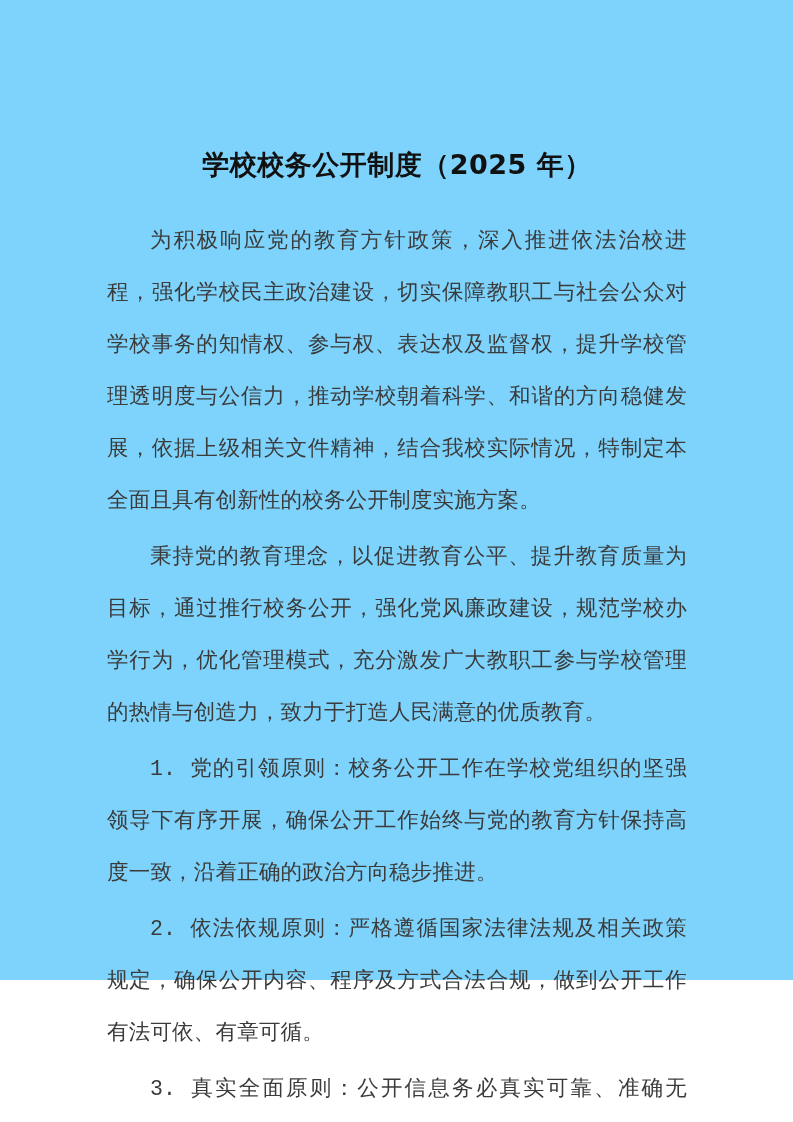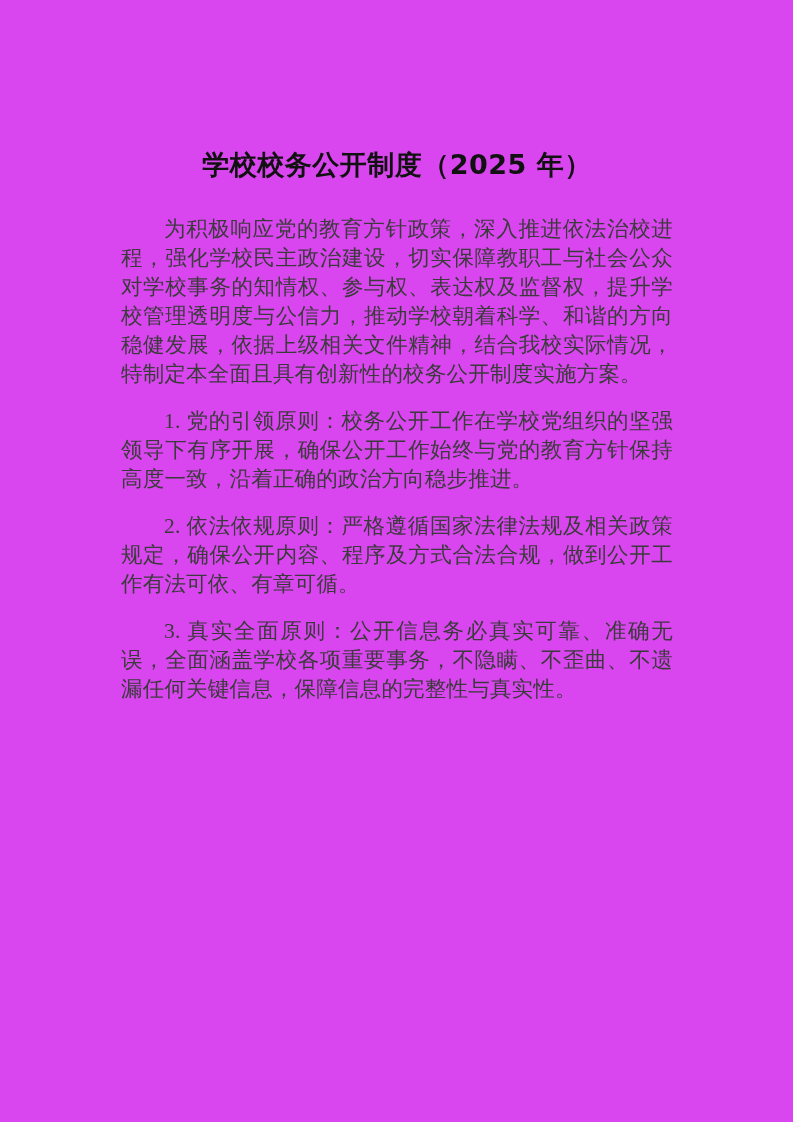--- a/index.html
+++ b/index.html
@@ -14,22 +14,22 @@
     overflow: hidden;
     font-family: "DejaVu Serif", "Liberation Serif", serif;
     -webkit-font-smoothing: antialiased;
   }
 
   .page {
     position: absolute;
     left: 0;
     top: 0;
     width: 793px;
-    height: 1122px;
-    background: #d946ef;
+    height: 980px;
+    background: #7dd3fc;
     box-sizing: border-box;
   }
 
   .content {
     position: absolute;
     left: 103px;
     top: 0;
     width: 588px;
   }
 
@@ -41,30 +41,30 @@
     font-weight: bold;
     color: #111111;
     letter-spacing: 0.5px;
     line-height: 40px;
     padding-top: 145px;
     font-family: "DejaVu Sans", "Liberation Sans", sans-serif;
     white-space: nowrap;
   }
 
   .para {
-    margin: 18px;
+    margin: 4px;
     padding: 0;
     font-size: 21.5px;
-    line-height: 29px;
+    line-height: 52px;
     color: #3b3b3b;
     text-align: justify;
     text-justify: inter-ideograph;
     text-indent: 43px;
     letter-spacing: 0.2px;
-    font-family: Liberation Serif, serif;
+    font-family: Liberation Mono, monospace;
   }
 
   .para.first-body {
     margin-top: 30px;
   }
 
   .heading {
     margin: 0;
     padding: 0;
     font-size: 21.5px;
@@ -80,20 +80,21 @@
 <body>
 
 <div class="page">
   <div class="content">
 
     <h1 class="doc-title">学校校务公开制度（2025 年）</h1>
 
     <p class="para first-body">为积极响应党的教育方针政策，深入推进依法治校进程，强化学校民主政治建设，切实保障教职工与社会公众对学校事务的知情权、参与权、表达权及监督权，提升学校管理透明度与公信力，推动学校朝着科学、和谐的方向稳健发展，依据上级相关文件精神，结合我校实际情况，特制定本全面且具有创新性的校务公开制度实施方案。</p>
 
 
+    <p class="para">秉持党的教育理念，以促进教育公平、提升教育质量为目标，通过推行校务公开，强化党风廉政建设，规范学校办学行为，优化管理模式，充分激发广大教职工参与学校管理的热情与创造力，致力于打造人民满意的优质教育。</p>
 
 
     <p class="para">1. 党的引领原则：校务公开工作在学校党组织的坚强领导下有序开展，确保公开工作始终与党的教育方针保持高度一致，沿着正确的政治方向稳步推进。</p>
 
     <p class="para">2. 依法依规原则：严格遵循国家法律法规及相关政策规定，确保公开内容、程序及方式合法合规，做到公开工作有法可依、有章可循。</p>
 
     <p class="para">3. 真实全面原则：公开信息务必真实可靠、准确无误，全面涵盖学校各项重要事务，不隐瞒、不歪曲、不遗漏任何关键信息，保障信息的完整性与真实性。</p>
 
   </div>
 </div>

